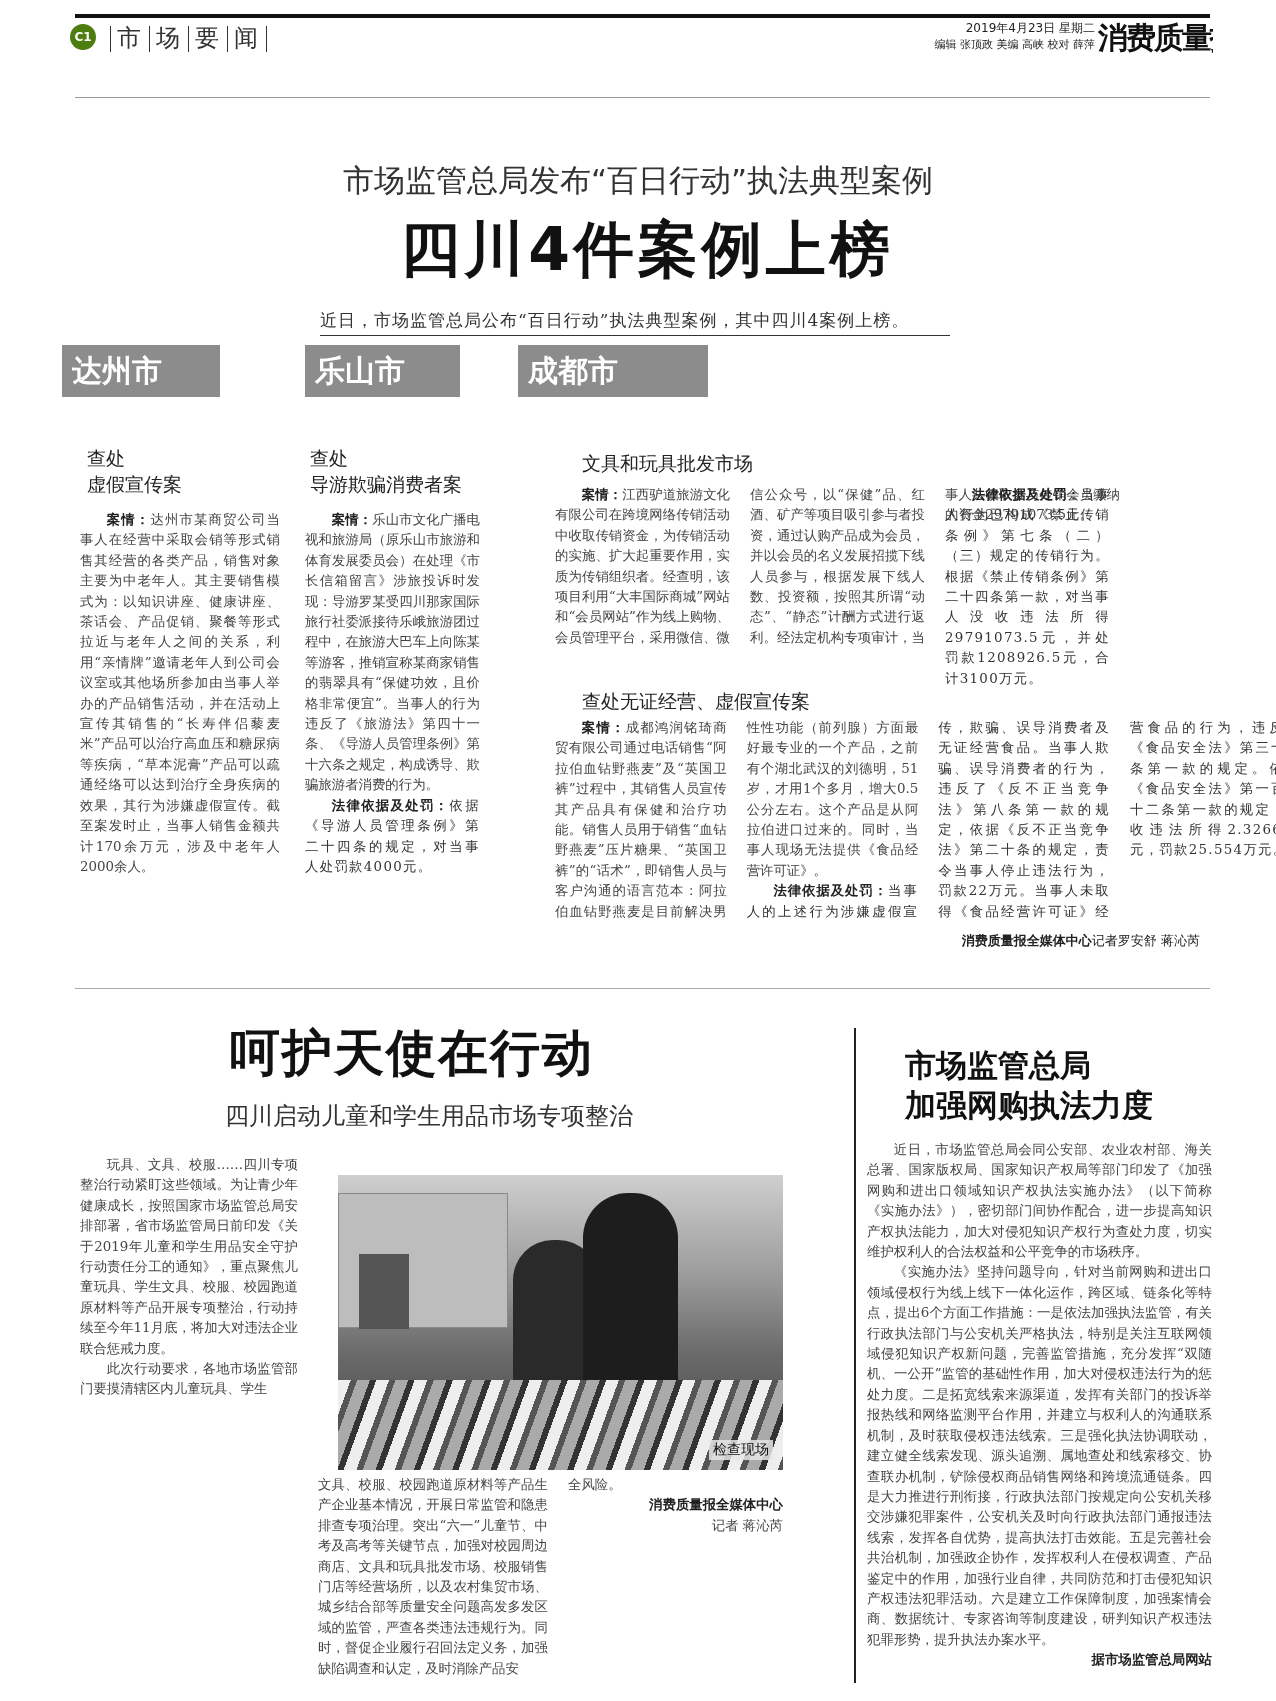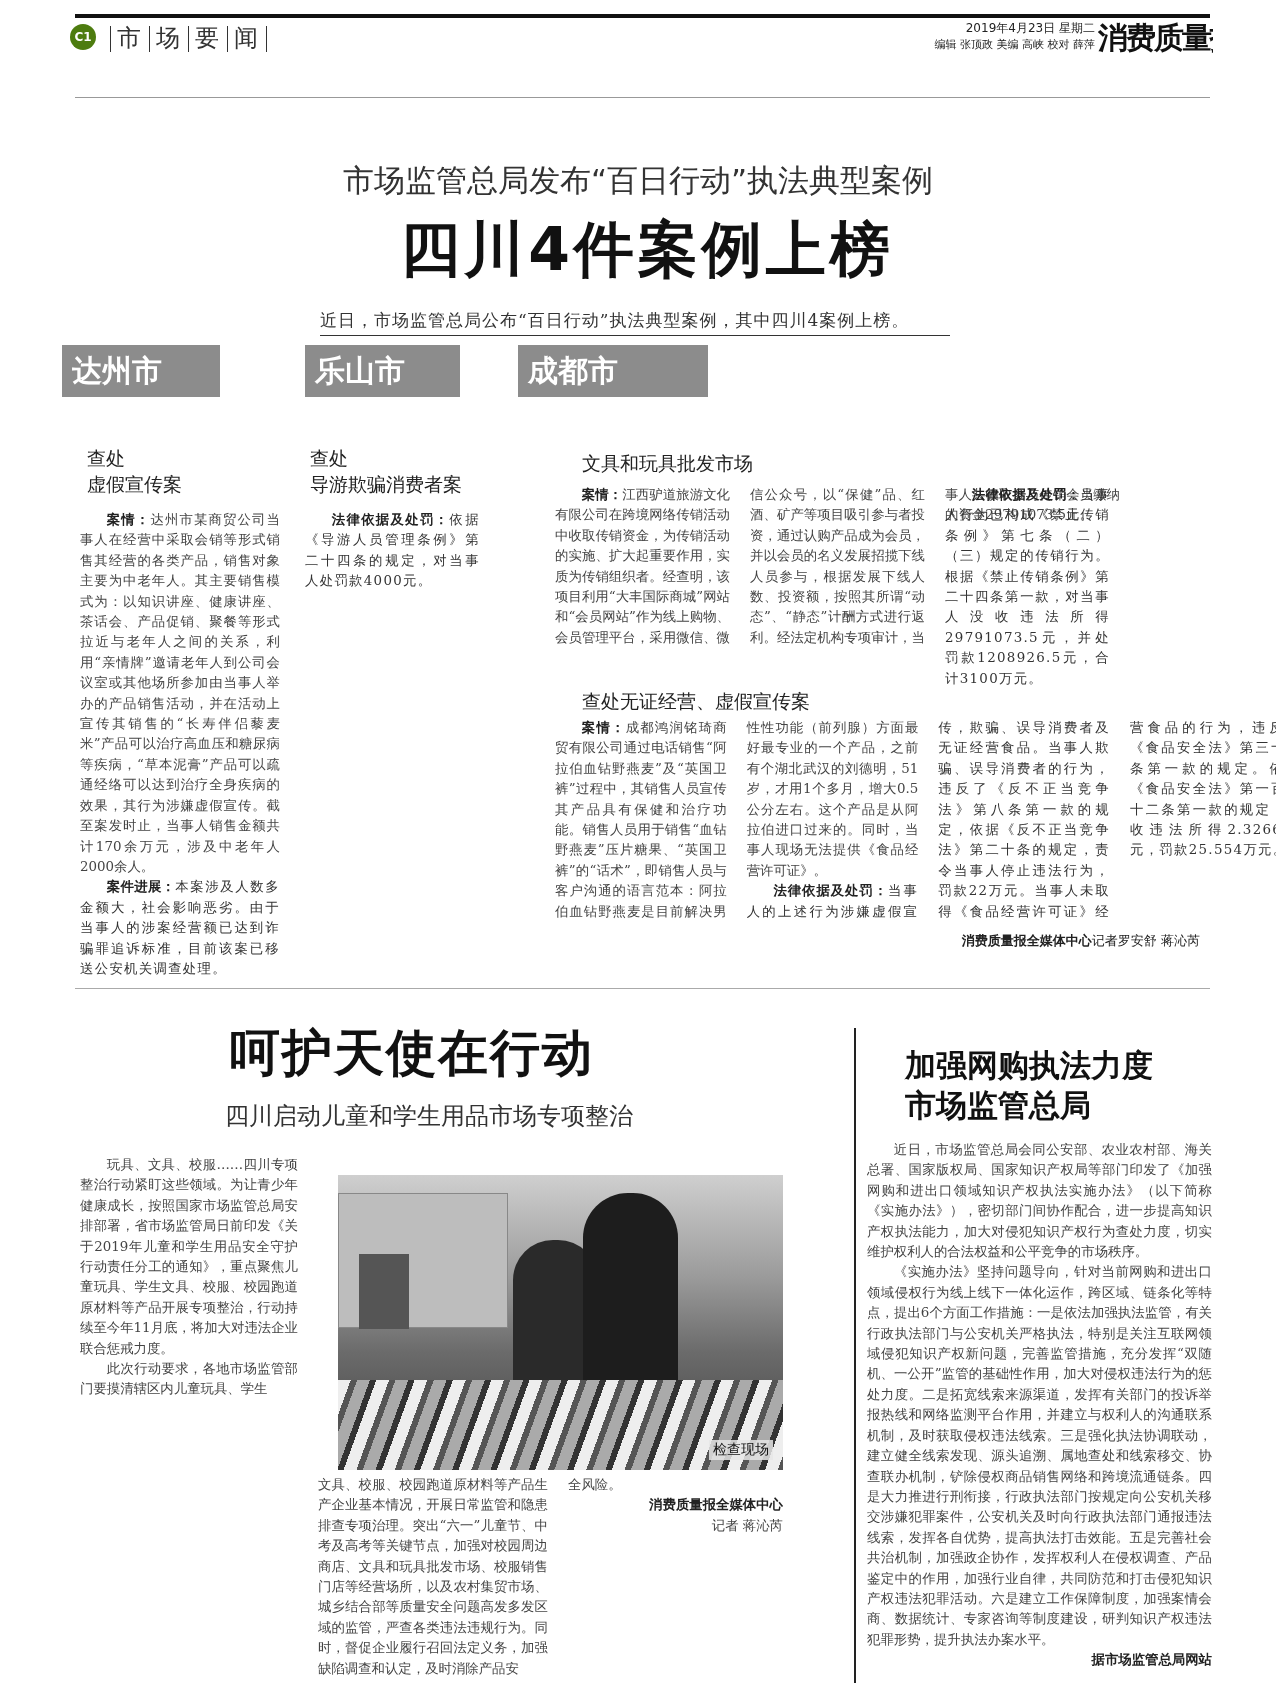--- a/index.html
+++ b/index.html
@@ -69,29 +69,29 @@
 <div class="abs sans" id="headline">四川4件案例上榜</div>
 <div class="abs" id="deck">近日，市场监管总局公布“百日行动”执法典型案例，其中四川4案例上榜。</div>
 
 <div class="abs sans city-tag" style="left:62px; top:345px; width:158px;">达州市</div>
 <div class="abs case-title" style="left:87px; top:445px;">
   <div>查处</div>
   <div>虚假宣传案</div>
 </div>
 <div class="abs col" style="left:80px; top:510px; width:200px;">
   <p><b>案情：</b><span>达州市某商贸公司当事人在经营中采取会销等形式销售其经营的各类产品，销售对象主要为中老年人。其主要销售模式为：以知识讲座、健康讲座、茶话会、产品促销、聚餐等形式拉近与老年人之间的关系，利用“亲情牌”邀请老年人到公司会议室或其他场所参加由当事人举办的产品销售活动，并在活动上宣传其销售的“长寿伴侣藜麦米”产品可以治疗高血压和糖尿病等疾病，“草本泥膏”产品可以疏通经络可以达到治疗全身疾病的效果，其行为涉嫌虚假宣传。截至案发时止，当事人销售金额共计170余万元，涉及中老年人2000余人。</span></p>
-  <p><b>案件进展：</b><span class="legal">本案涉及人数多金额大，社会影响恶劣。由于当事人的涉案经营额已达到诈骗罪追诉标准，目前该案已移送公安机关调查处理。</span></p>
 </div>
 
 <div class="abs sans city-tag" style="left:305px; top:345px; width:155px;">乐山市</div>
 <div class="abs case-title" style="left:310px; top:445px;">
   <div>查处</div>
   <div>导游欺骗消费者案</div>
 </div>
 <div class="abs col" style="left:305px; top:510px; width:175px;">
+  <p><b>案情：</b><span>乐山市文化广播电视和旅游局（原乐山市旅游和体育发展委员会）在处理《市长信箱留言》涉旅投诉时发现：导游罗某受四川那家国际旅行社委派接待乐峨旅游团过程中，在旅游大巴车上向陈某等游客，推销宣称某商家销售的翡翠具有“保健功效，且价格非常便宜”。当事人的行为违反了《旅游法》第四十一条、《导游人员管理条例》第十六条之规定，构成诱导、欺骗旅游者消费的行为。</span></p>
   <p><b>法律依据及处罚：</b><span class="legal">依据《导游人员管理条例》第二十四条的规定，对当事人处罚款4000元。</span></p>
 </div>
 
 <div class="abs sans city-tag" style="left:518px; top:345px; width:190px;">成都市</div>
 <div class="abs case-title" style="left:582px; top:450px;">文具和玩具批发市场</div>
 <div class="abs col" style="left:555px; top:485px; width:370px; column-count:2; column-gap:20px; height:180px;">
   <p><b>案情：</b><span>江西驴道旅游文化有限公司在跨境网络传销活动中收取传销资金，为传销活动的实施、扩大起重要作用，实质为传销组织者。经查明，该项目利用“大丰国际商城”网站和“会员网站”作为线上购物、会员管理平台，采用微信、微信公众号，以“保健”品、红酒、矿产等项目吸引参与者投资，通过认购产品成为会员，并以会员的名义发展招揽下线人员参与，根据发展下线人数、投资额，按照其所谓“动态”、“静态”计酬方式进行返利。经法定机构专项审计，当事人共收取参与传销会员缴纳的资金29791073.5元。</span></p>
 </div>
 <div class="abs col" style="left:945px; top:485px; width:165px;">
   <p><b>法律依据及处罚：</b><span class="legal">当事人行为已构成《禁止传销条例》第七条（二）（三）规定的传销行为。根据《禁止传销条例》第二十四条第一款，对当事人没收违法所得29791073.5元，并处罚款1208926.5元，合计3100万元。</span></p>
@@ -132,20 +132,20 @@
 </div>
 <div class="abs col-sm" style="left:568px; top:1475px; width:215px;">
   <p class="noindent">全风险。</p>
   <div class="byline-right">
     <div><b>消费质量报全媒体中心</b></div>
     <div>记者 蒋沁芮</div>
   </div>
 </div>
 
 <div class="abs" id="article3-title">
+  <div>市场监管总局</div>
   <div>加强网购执法力度</div>
-  <div>市场监管总局</div>
 </div>
 <div class="abs col-sm" style="left:867px; top:1140px; width:345px;">
   <p>近日，市场监管总局会同公安部、农业农村部、海关总署、国家版权局、国家知识产权局等部门印发了《加强网购和进出口领域知识产权执法实施办法》（以下简称《实施办法》），密切部门间协作配合，进一步提高知识产权执法能力，加大对侵犯知识产权行为查处力度，切实维护权利人的合法权益和公平竞争的市场秩序。</p>
   <p>《实施办法》坚持问题导向，针对当前网购和进出口领域侵权行为线上线下一体化运作，跨区域、链条化等特点，提出6个方面工作措施：一是依法加强执法监管，有关行政执法部门与公安机关严格执法，特别是关注互联网领域侵犯知识产权新问题，完善监管措施，充分发挥“双随机、一公开”监管的基础性作用，加大对侵权违法行为的惩处力度。二是拓宽线索来源渠道，发挥有关部门的投诉举报热线和网络监测平台作用，并建立与权利人的沟通联系机制，及时获取侵权违法线索。三是强化执法协调联动，建立健全线索发现、源头追溯、属地查处和线索移交、协查联办机制，铲除侵权商品销售网络和跨境流通链条。四是大力推进行刑衔接，行政执法部门按规定向公安机关移交涉嫌犯罪案件，公安机关及时向行政执法部门通报违法线索，发挥各自优势，提高执法打击效能。五是完善社会共治机制，加强政企协作，发挥权利人在侵权调查、产品鉴定中的作用，加强行业自律，共同防范和打击侵犯知识产权违法犯罪活动。六是建立工作保障制度，加强案情会商、数据统计、专家咨询等制度建设，研判知识产权违法犯罪形势，提升执法办案水平。</p>
   <div class="byline-right"><b>据市场监管总局网站</b></div>
 </div>
 
 </body></html>

